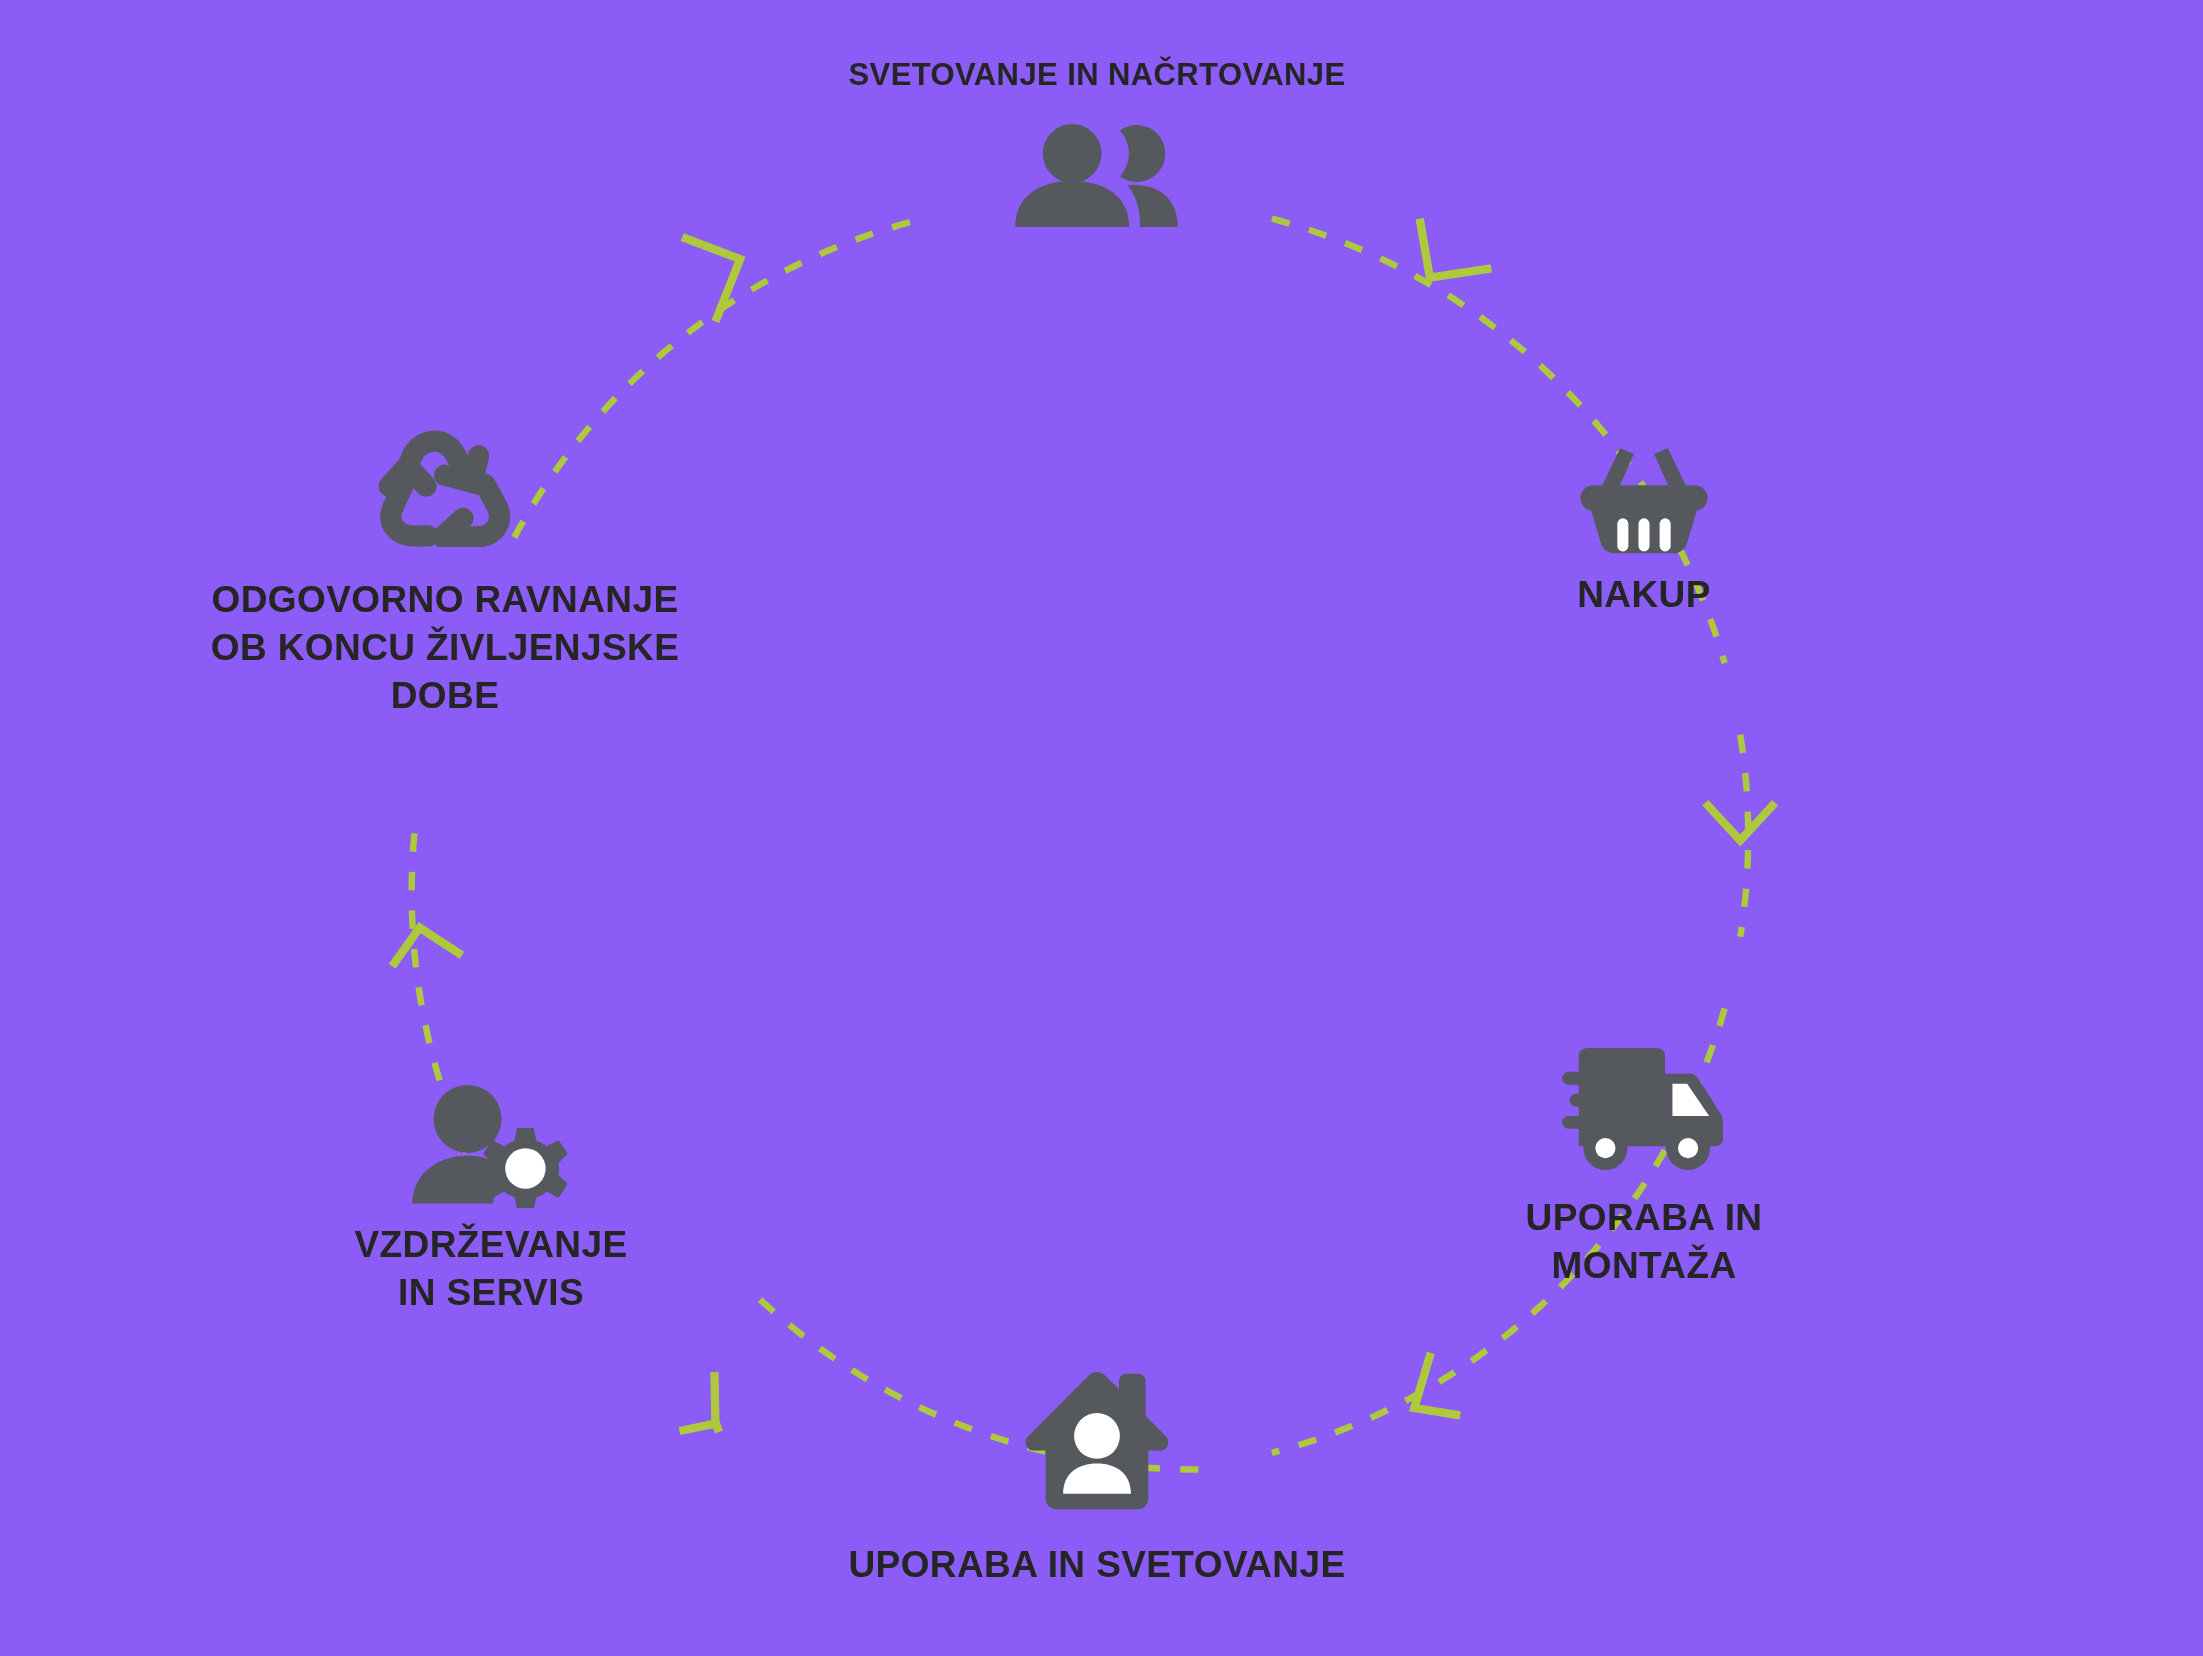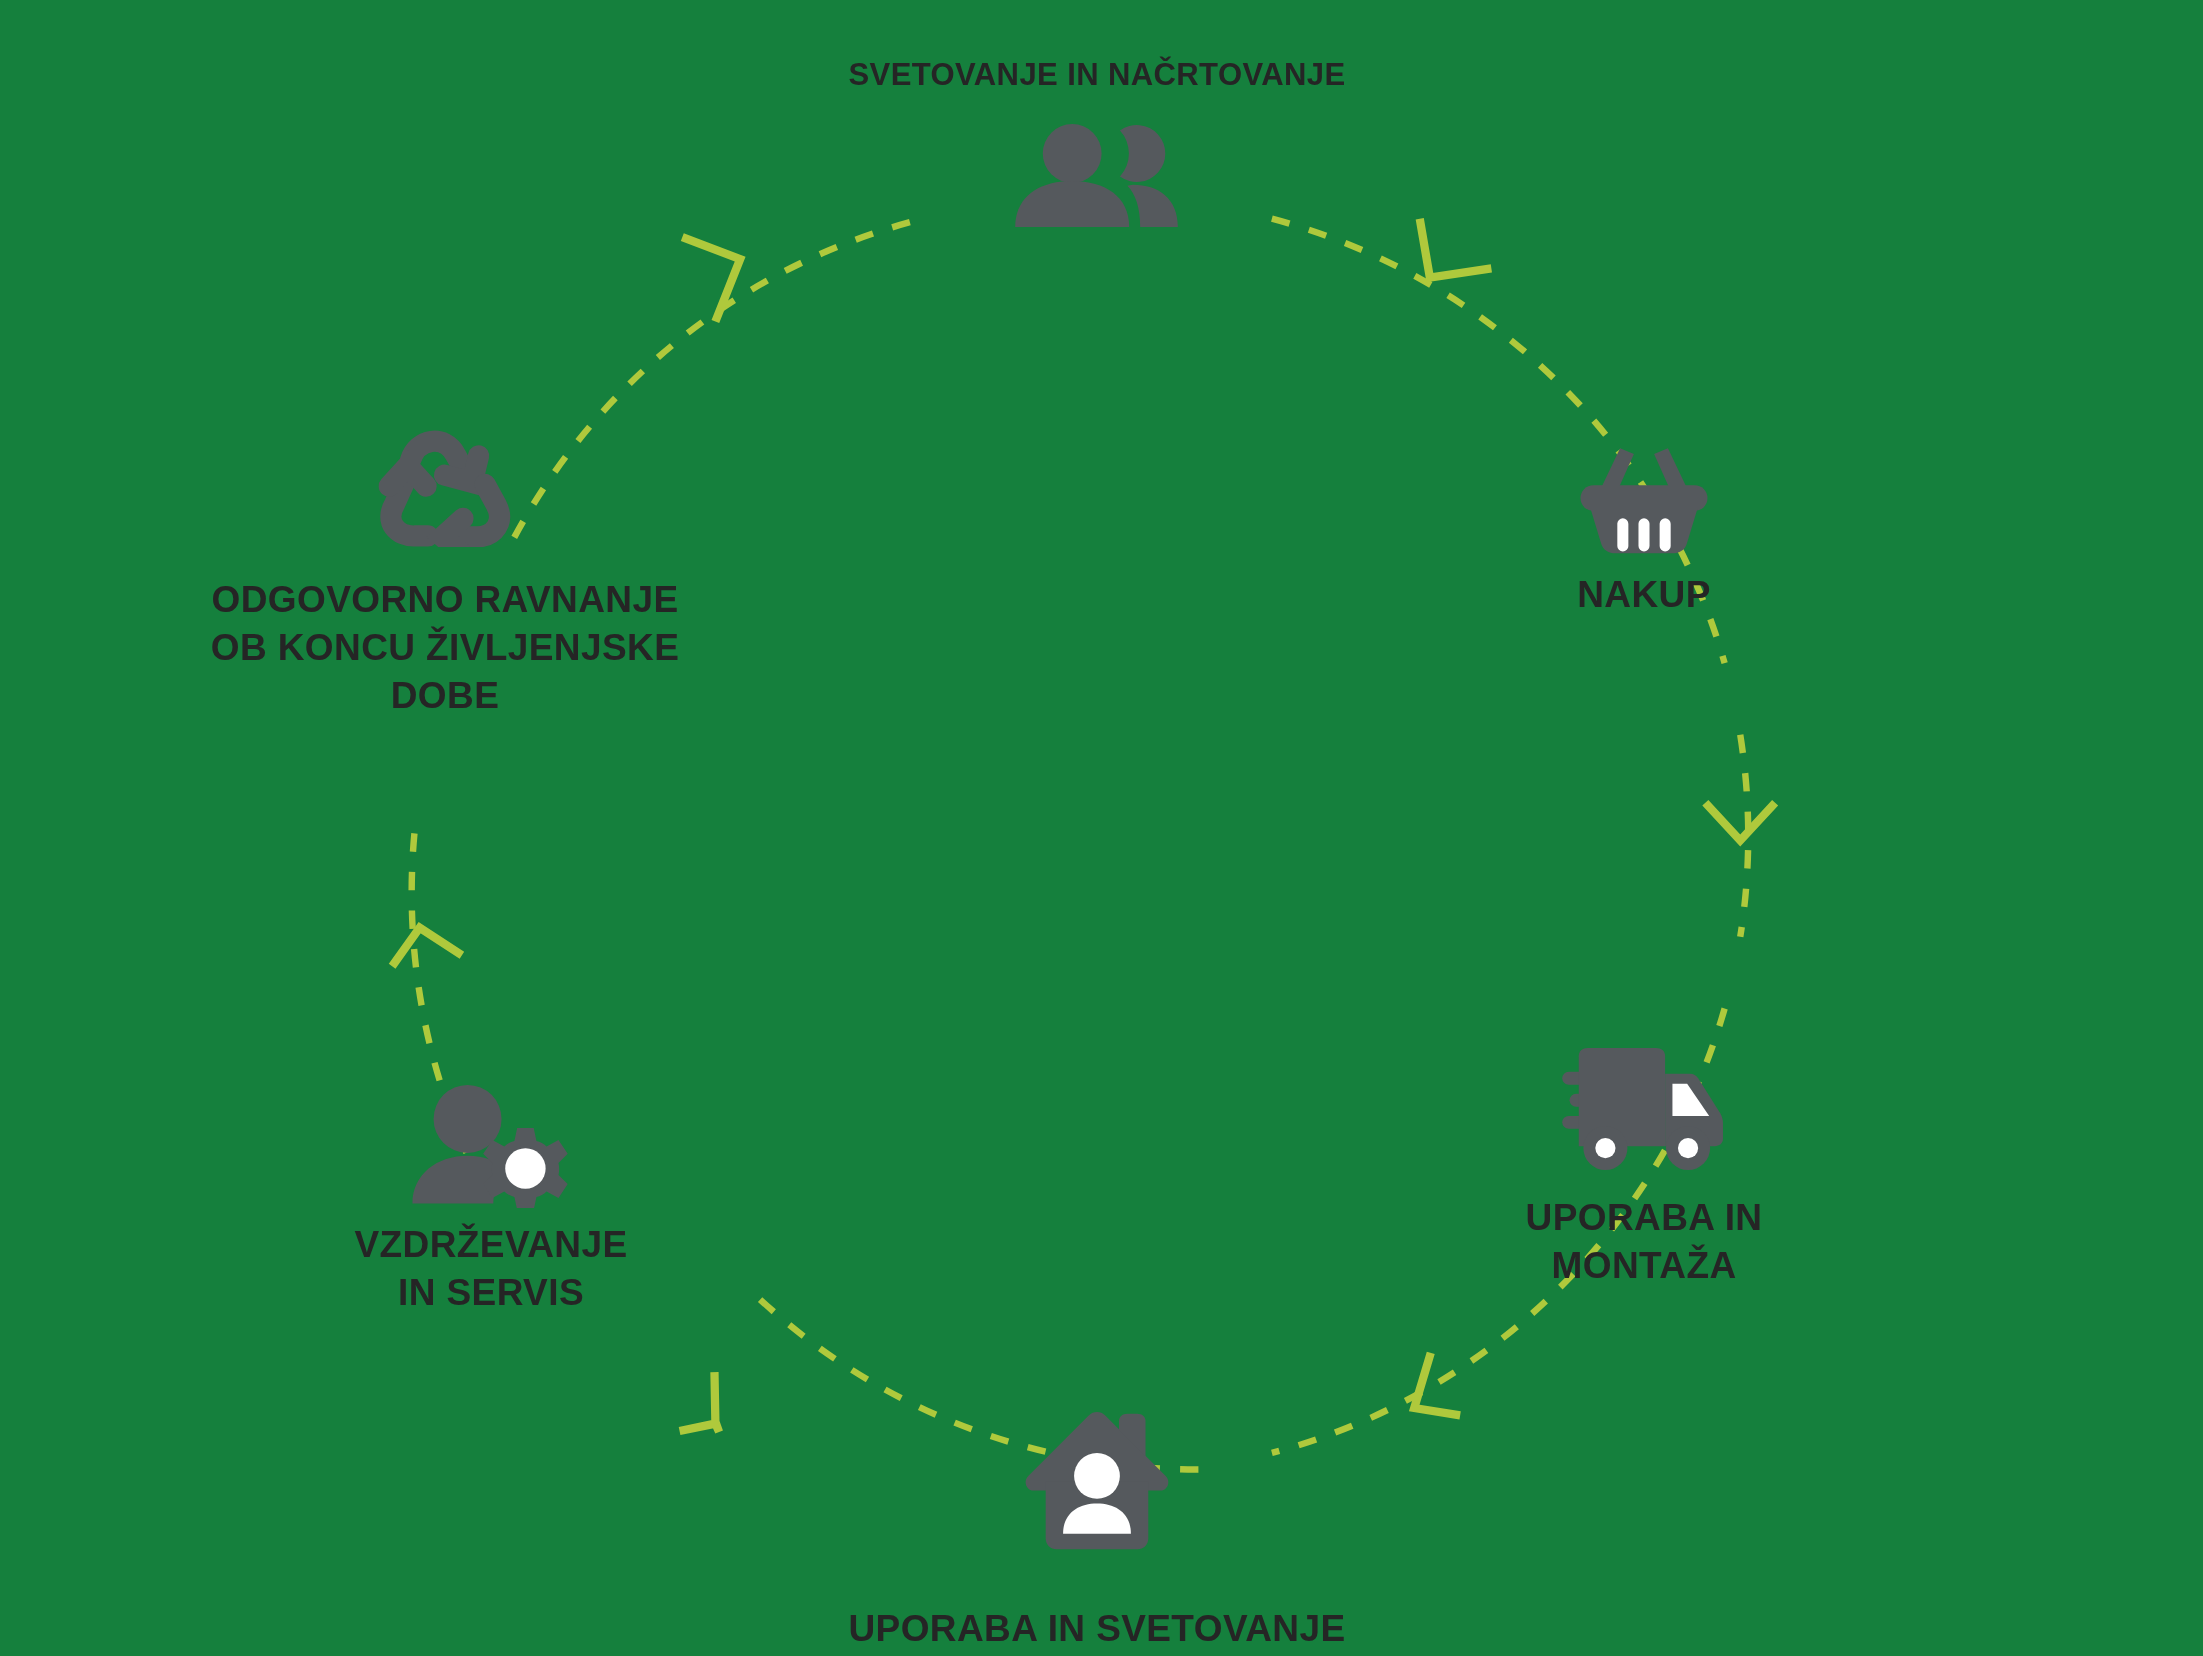--- a/index.html
+++ b/index.html
@@ -1,32 +1,32 @@
 <!DOCTYPE html>
 <html style="font-size:14.7px"><head>
 <meta charset="utf-8">
 <style>
   html,body{margin:0;padding:0;background:#ffffff;}
   body{width:2204px;height:1657px;overflow:hidden;
        font-family:"Liberation Sans",sans-serif;}
-  #stage{position:relative;width:2204px;height:1657px;background:#15803d;}
+  #stage{position:relative;width:2204px;height:1657px;background:#8b5cf6;}
   #ring{position:absolute;left:0;top:0;width:2204px;height:1657px;}
   .node{position:absolute;display:flex;flex-direction:column;align-items:center;}
   .icon{display:block;}
   .label{color:#252525;font-weight:bold;font-size:37px;line-height:1.30;
          text-align:center;letter-spacing:0.4px;white-space:pre-line;}
 
   
   #n-svetovanje{left:1097px;top:55px;transform:translateX(-50%);}
   #n-svetovanje .label{order:-1;margin-bottom:27.5px;font-size:31px;}
   #n-nakup{left:1644px;top:441px;transform:translateX(-50%);}
   #n-nakup .label{margin-top:12px;}
   #n-dostava{left:1644px;top:1047px;transform:translateX(-50%);}
   #n-dostava .label{margin-top:20px;}
-  #n-uporaba{left:1097px;top:1410px;transform:translateX(-50%);gap:24px;}
+  #n-uporaba{left:1097px;top:1370px;transform:translateX(-50%);}
   #n-uporaba .label{margin-top:26px;}
   #n-vzdrzevanje{left:491px;top:1084px;transform:translateX(-50%);}
   #n-vzdrzevanje .label{margin-top:10px;}
   #n-odgovorno{left:445px;top:418px;transform:translateX(-50%);}
   #n-odgovorno .label{margin-top:26px;width:478px;}
 </style>
 </head>
 <body>
 
 <div id="stage">

